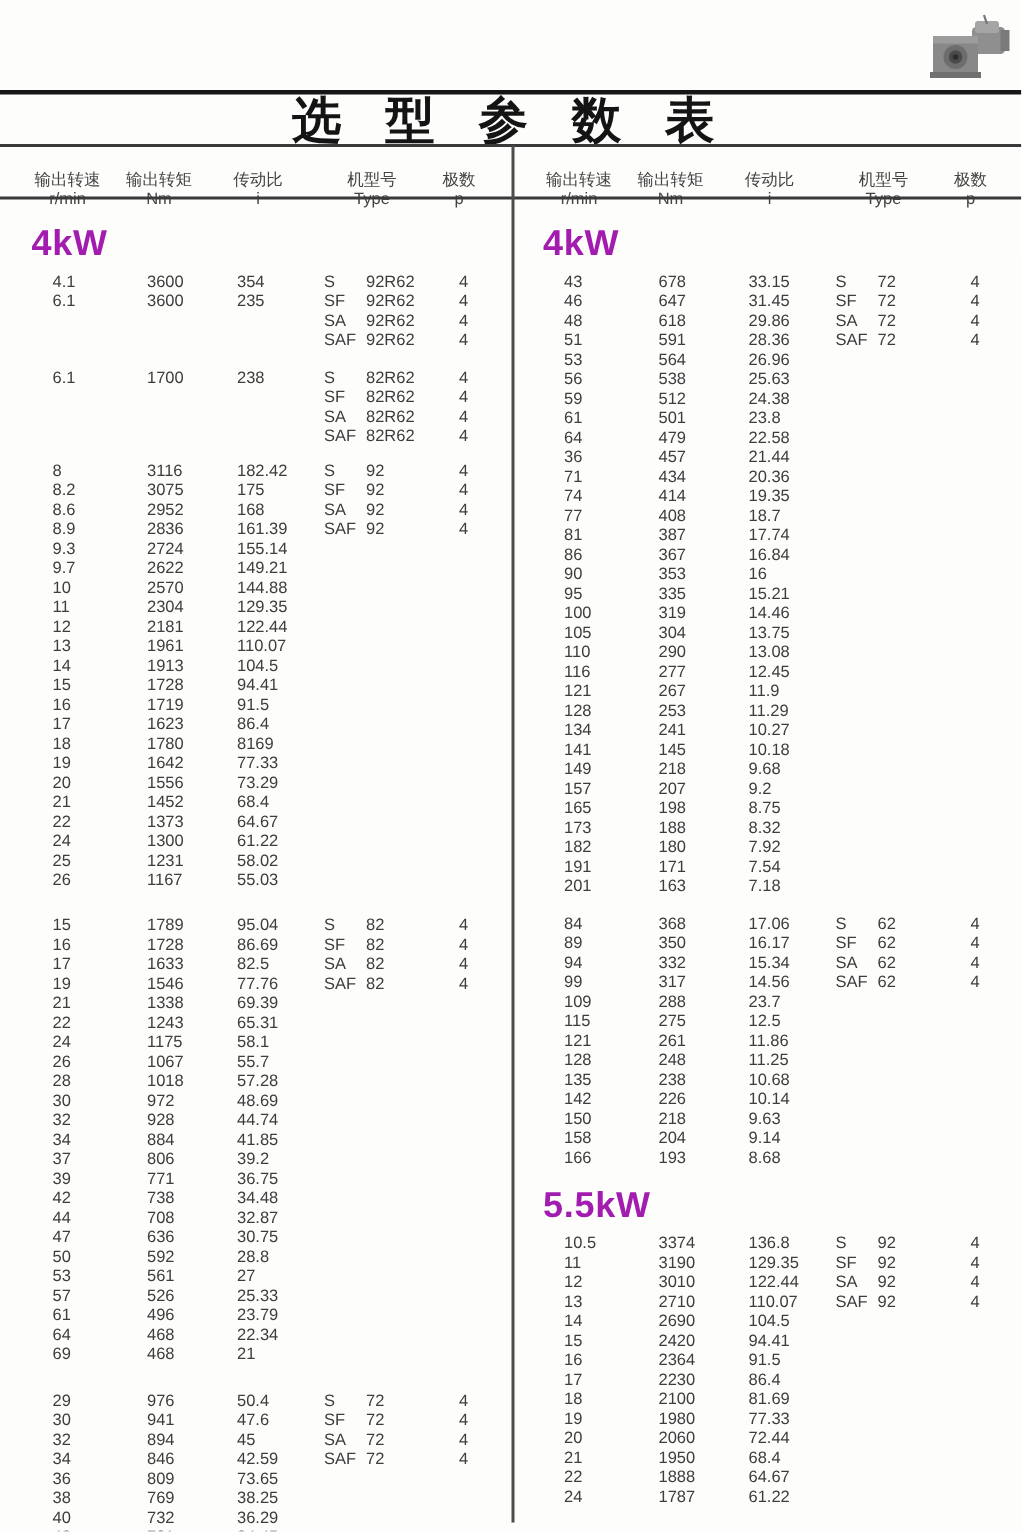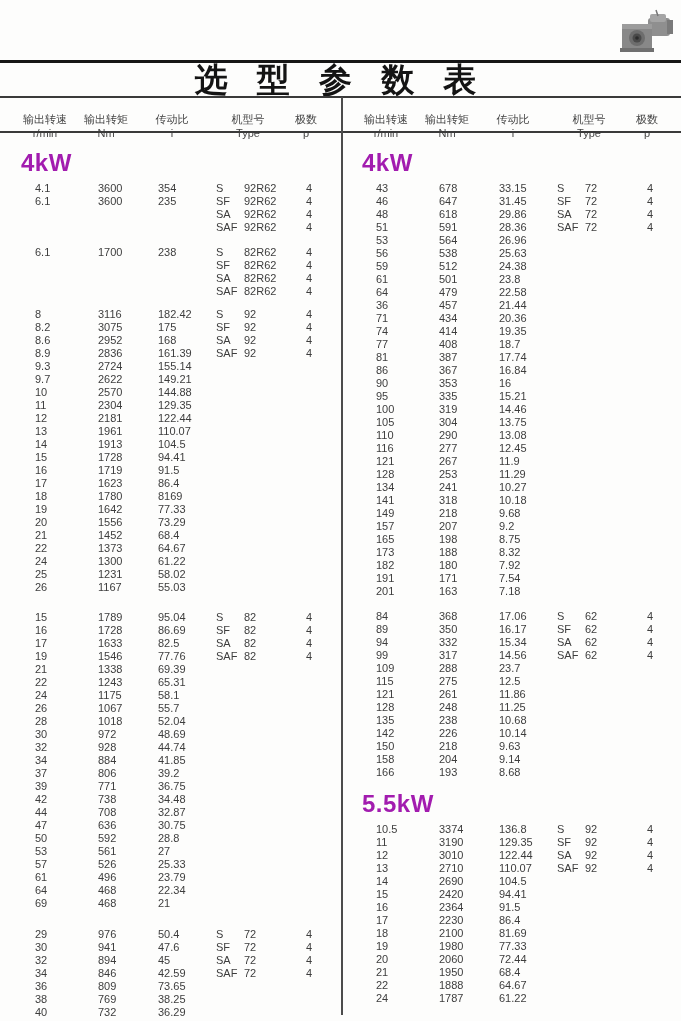--- a/index.html
+++ b/index.html
@@ -423,21 +423,21 @@
             <span class="c c1">26</span>
             <span class="c c2">1067</span>
             <span class="c c3">55.7</span>
             <span class="c c4"></span>
             <span class="c c5"></span>
             <span class="c c6"></span>
           </div>
           <div class="trow">
             <span class="c c1">28</span>
             <span class="c c2">1018</span>
-            <span class="c c3">52.04</span>
+            <span class="c c3">57.28</span>
             <span class="c c4"></span>
             <span class="c c5"></span>
             <span class="c c6"></span>
           </div>
           <div class="trow">
             <span class="c c1">30</span>
             <span class="c c2">972</span>
             <span class="c c3">48.69</span>
             <span class="c c4"></span>
             <span class="c c5"></span>
@@ -806,21 +806,21 @@
           <div class="trow">
             <span class="c c1">134</span>
             <span class="c c2">241</span>
             <span class="c c3">10.27</span>
             <span class="c c4"></span>
             <span class="c c5"></span>
             <span class="c c6"></span>
           </div>
           <div class="trow">
             <span class="c c1">141</span>
-            <span class="c c2">318</span>
+            <span class="c c2">145</span>
             <span class="c c3">10.18</span>
             <span class="c c4"></span>
             <span class="c c5"></span>
             <span class="c c6"></span>
           </div>
           <div class="trow">
             <span class="c c1">149</span>
             <span class="c c2">218</span>
             <span class="c c3">9.68</span>
             <span class="c c4"></span>

